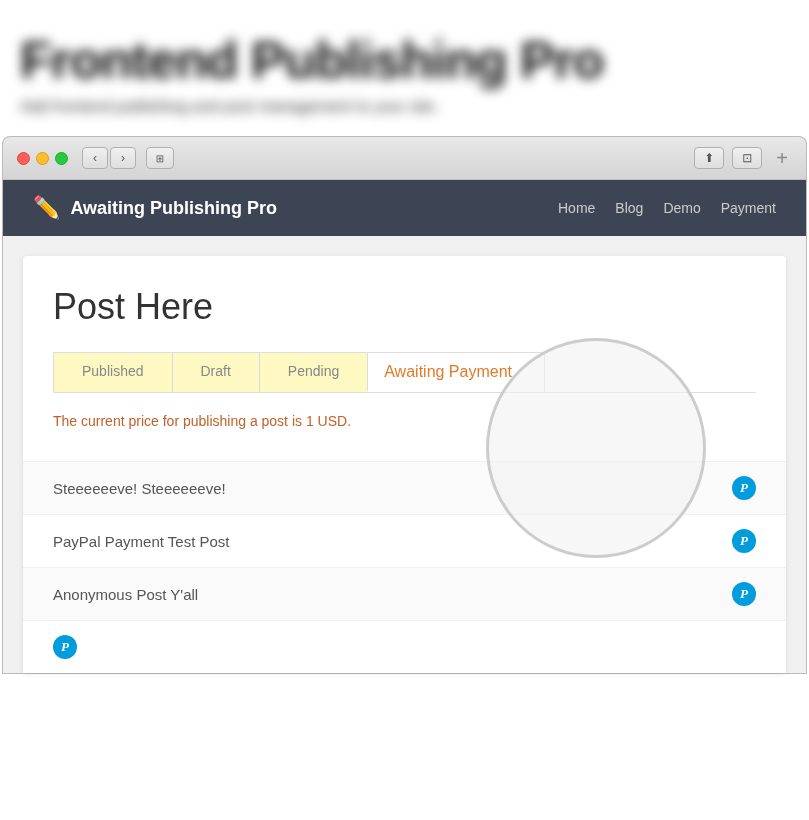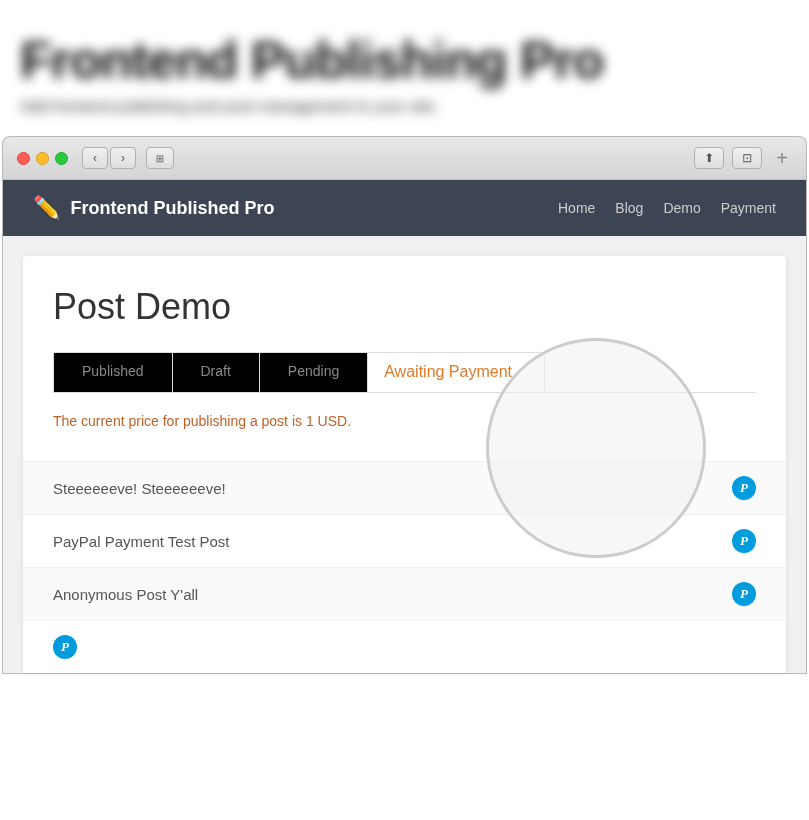--- a/index.html
+++ b/index.html
@@ -195,21 +195,21 @@
     }
     .tab.active {
       color: #e07b2a;
       border-color: #ddd;
       border-bottom: 1px solid #fff;
       z-index: 2;
       font-weight: 500;
       padding-left: 16px;
     }
     .tab:not(.active) {
-      background: #000000;
+      background: #fef9c3;
     }
 
     
     .tab-awaiting {
       color: #e07b2a;
       font-size: 16px;
       font-weight: 600;
       padding: 10px 32px;
     }
 
@@ -300,36 +300,36 @@
     <div class="chrome-icon-btn">⊡</div>
   </div>
   <div class="plus-btn">+</div>
 </div>
 
 <div class="site-wrapper">
 
   <nav class="site-nav">
     <div class="site-logo">
       <span class="logo-icon">✏️</span>
-      <span>Frontend Published Pro</span>
+      <span>Awaiting Publishing Pro</span>
     </div>
     <div class="site-menu">
       <a href="#">Home</a>
       <a href="#">Blog</a>
       <a href="#">Demo</a>
       <a href="#">Payment</a>
     </div>
   </nav>
 
   <div class="content-area">
     <div class="post-list-card">
 
       <div class="circle-overlay"></div>
 
-      <h2 class="post-list-title">Post Demo</h2>
+      <h2 class="post-list-title">Post Here</h2>
 
       <div class="tabs-row">
         <div class="tab">
           <span>Published</span>
         </div>
         <div class="tab">
           <span>Draft</span>
         </div>
         <div class="tab">
           <span>Pending</span>

